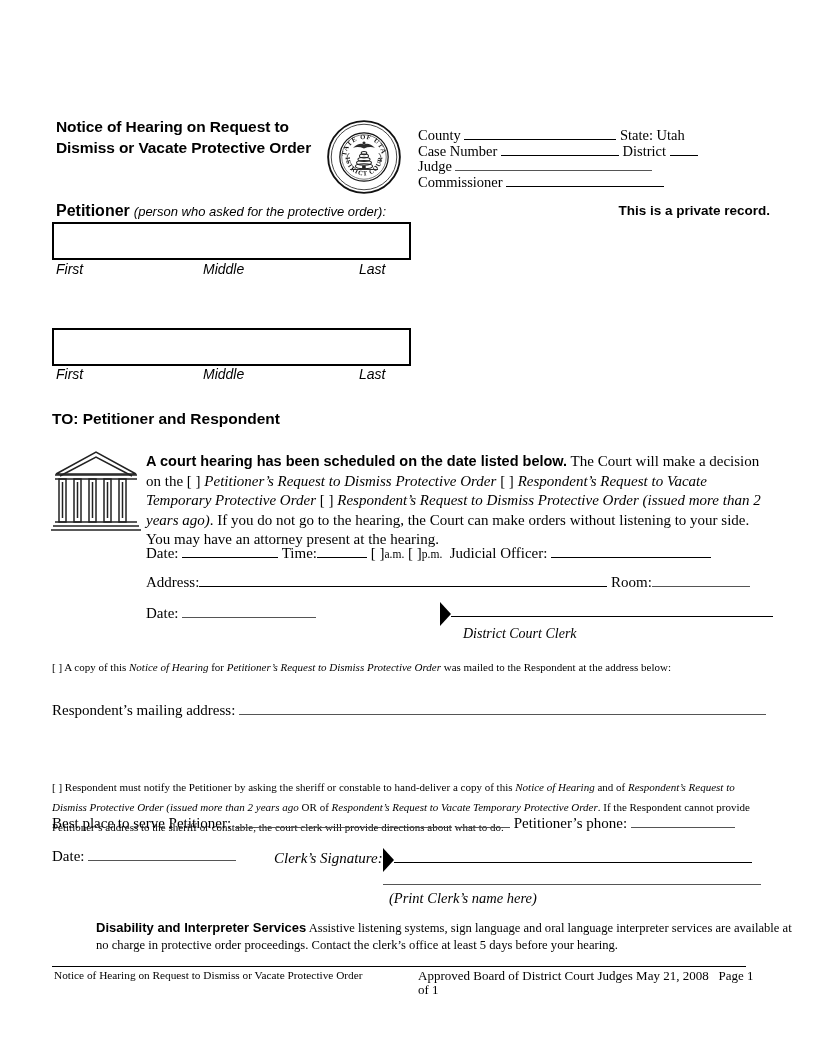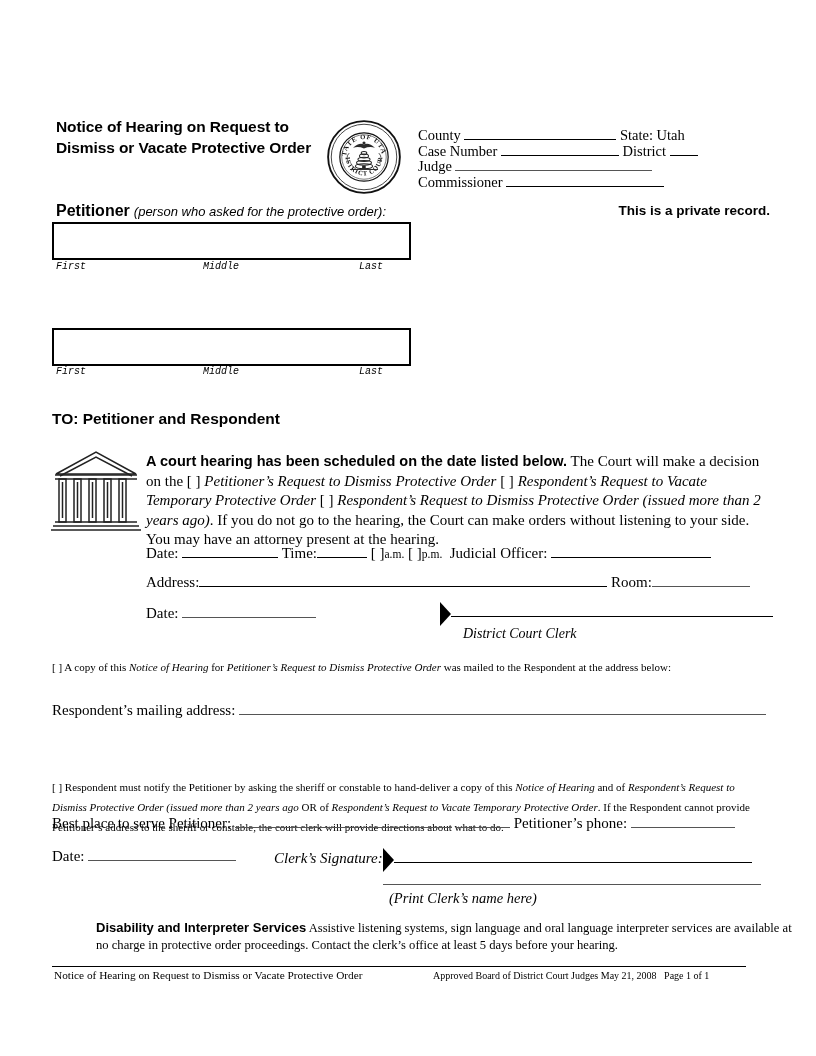--- a/index.html
+++ b/index.html
@@ -48,22 +48,22 @@
   .party-label .name { font-weight: bold; font-size: 16px; }
   .party-label .paren { font-style: italic; font-size: 13px; }
 
   .party-box {
     position: absolute;
     border: 2px solid #000;
     background: #fff;
   }
   .party-sub {
     position: absolute;
-    font-family: Liberation Mono, monospace;
-    font-style: italic; font-size: 10px;
+    font-family: Liberation Sans, sans-serif;
+    font-style: italic; font-size: 14px;
   }
 
   
   .to-line {
     position: absolute; left: 52px; top: 410px;
     font-family: "Liberation Sans", sans-serif;
     font-weight: bold; font-size: 15.5px;
   }
 
   
@@ -123,22 +123,22 @@
   
   .footer-rule {
     position: absolute; left: 52px; top: 966px; width: 694px;
     border-top: 1px solid #000;
   }
   .footer-left {
     position: absolute; left: 54px; top: 969px;
     font-size: 11.3px;
   }
   .footer-right {
-    position: absolute; left: 433px; top: 969px; width: 336px;
-    font-size: 10px; line-height: 14px; text-align: left;
+    position: absolute; left: 418px; top: 969px; width: 336px;
+    font-size: 13px; line-height: 14px; text-align: left;
   }
   .footer-right .r2 { display:block; text-align: center; padding-right: 54px; }
 </style>
 </head>
 <body>
 
 <div class="page">
 
   <div class="doc-title">Notice of Hearing on Request to Dismiss or Vacate Protective Order</div>
 

